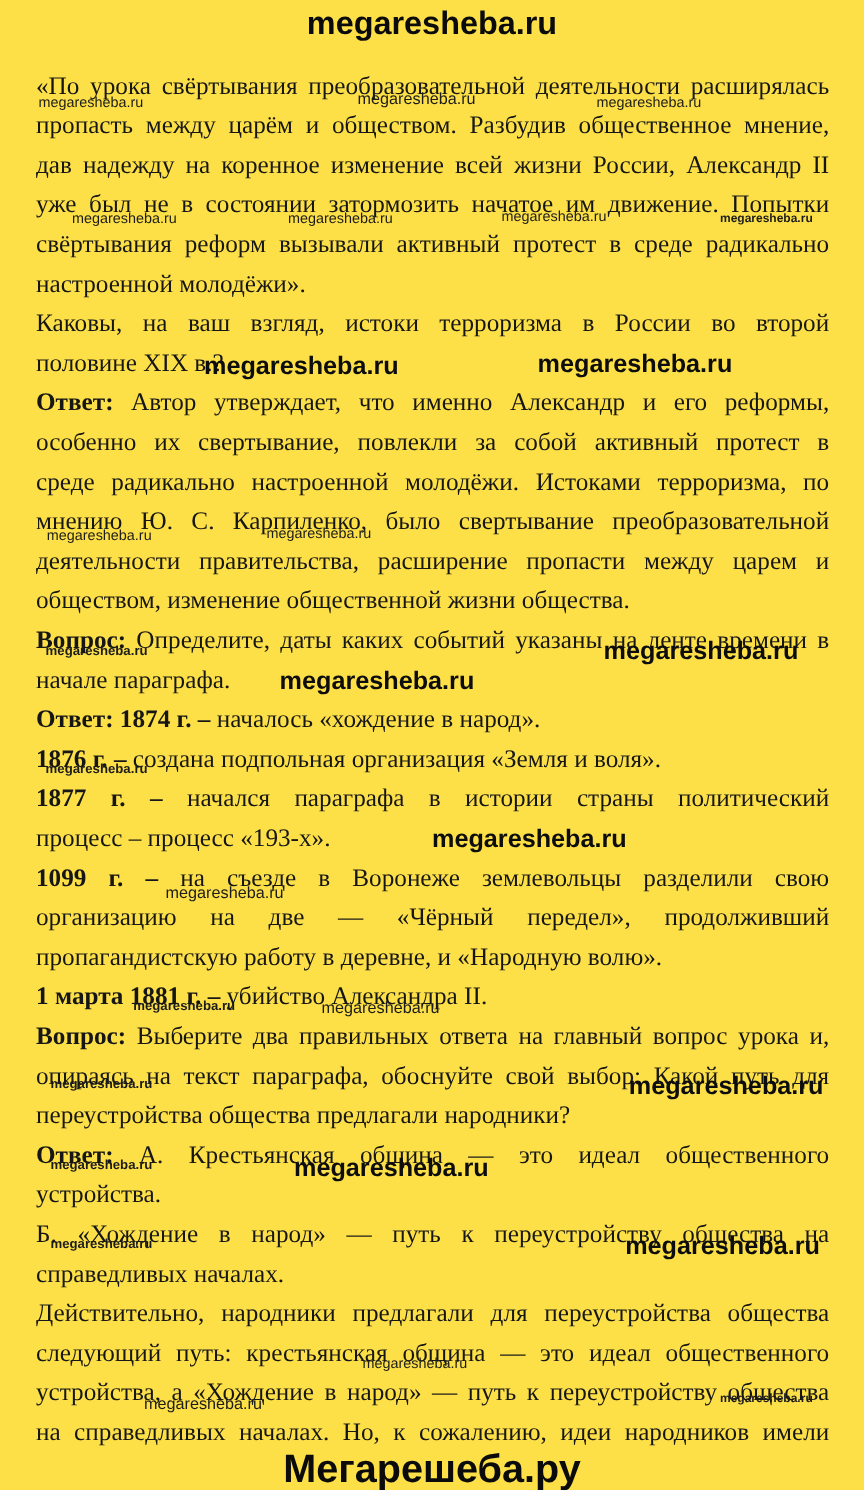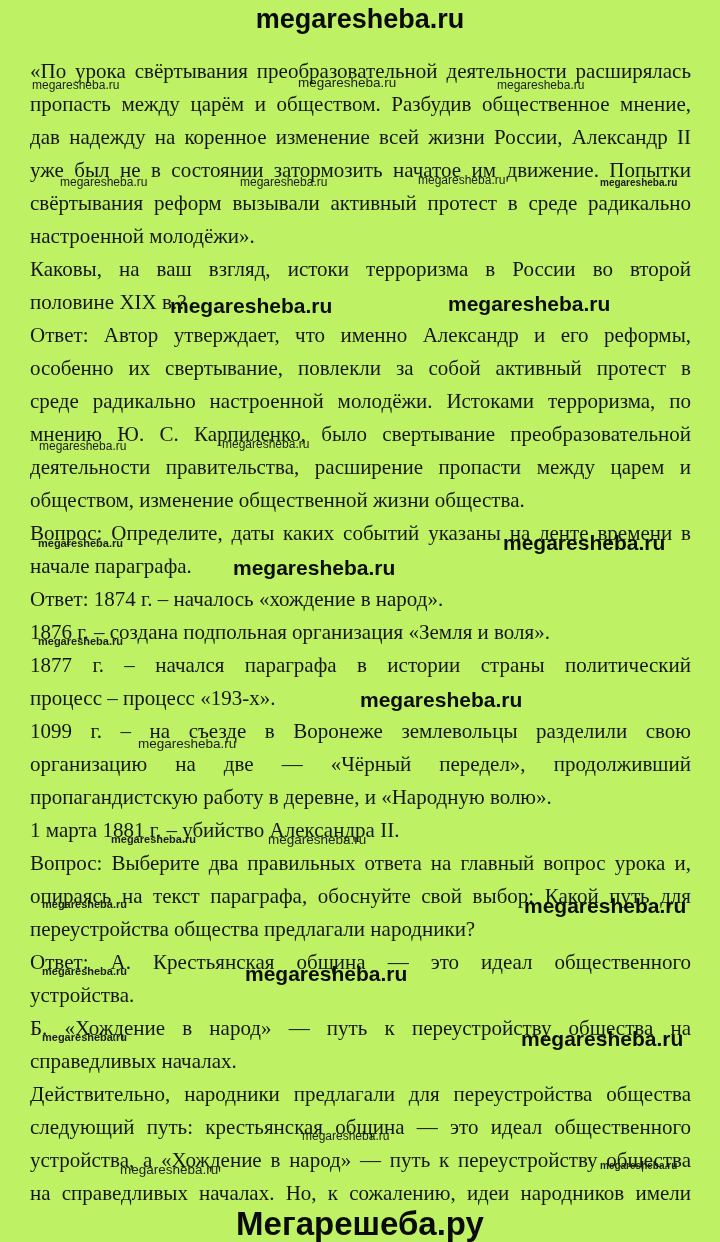--- a/index.html
+++ b/index.html
@@ -1,40 +1,40 @@
 <!DOCTYPE html>
 <html><head>
 <meta charset="utf-8">
 <style>
   html,body{margin:0;padding:0;background:#e9e9e9;}
   .page{
     position:relative;
     width:720px;height:1242px;
-    background:#bef264;
+    background:#fde047;
     overflow:hidden;
     font-family:"Liberation Serif",serif;
   }
   .text-block{
     position:absolute;
     left:30px;right:29px;top:55px;
   }
   .tl{
     height:33px;
     line-height:33px;
     font-size:21px;
     color:#161616;
     white-space:nowrap;
     overflow:visible;
   }
   .tl.just{
     white-space:normal;
     text-align:justify;
     text-align-last:justify;
   }
-  .tl .b{font-weight:400;}
+  .tl .b{font-weight:700;}
   .wm{
     position:absolute;
     font-family:"Liberation Sans",sans-serif;
     color:#1c1c1c;
     white-space:nowrap;
     line-height:1;
   }
   .wm-sm{font-size:12px;}
   .wm-md{font-size:13.5px;}
   .wm-smb{font-size:11px;font-weight:700;}

